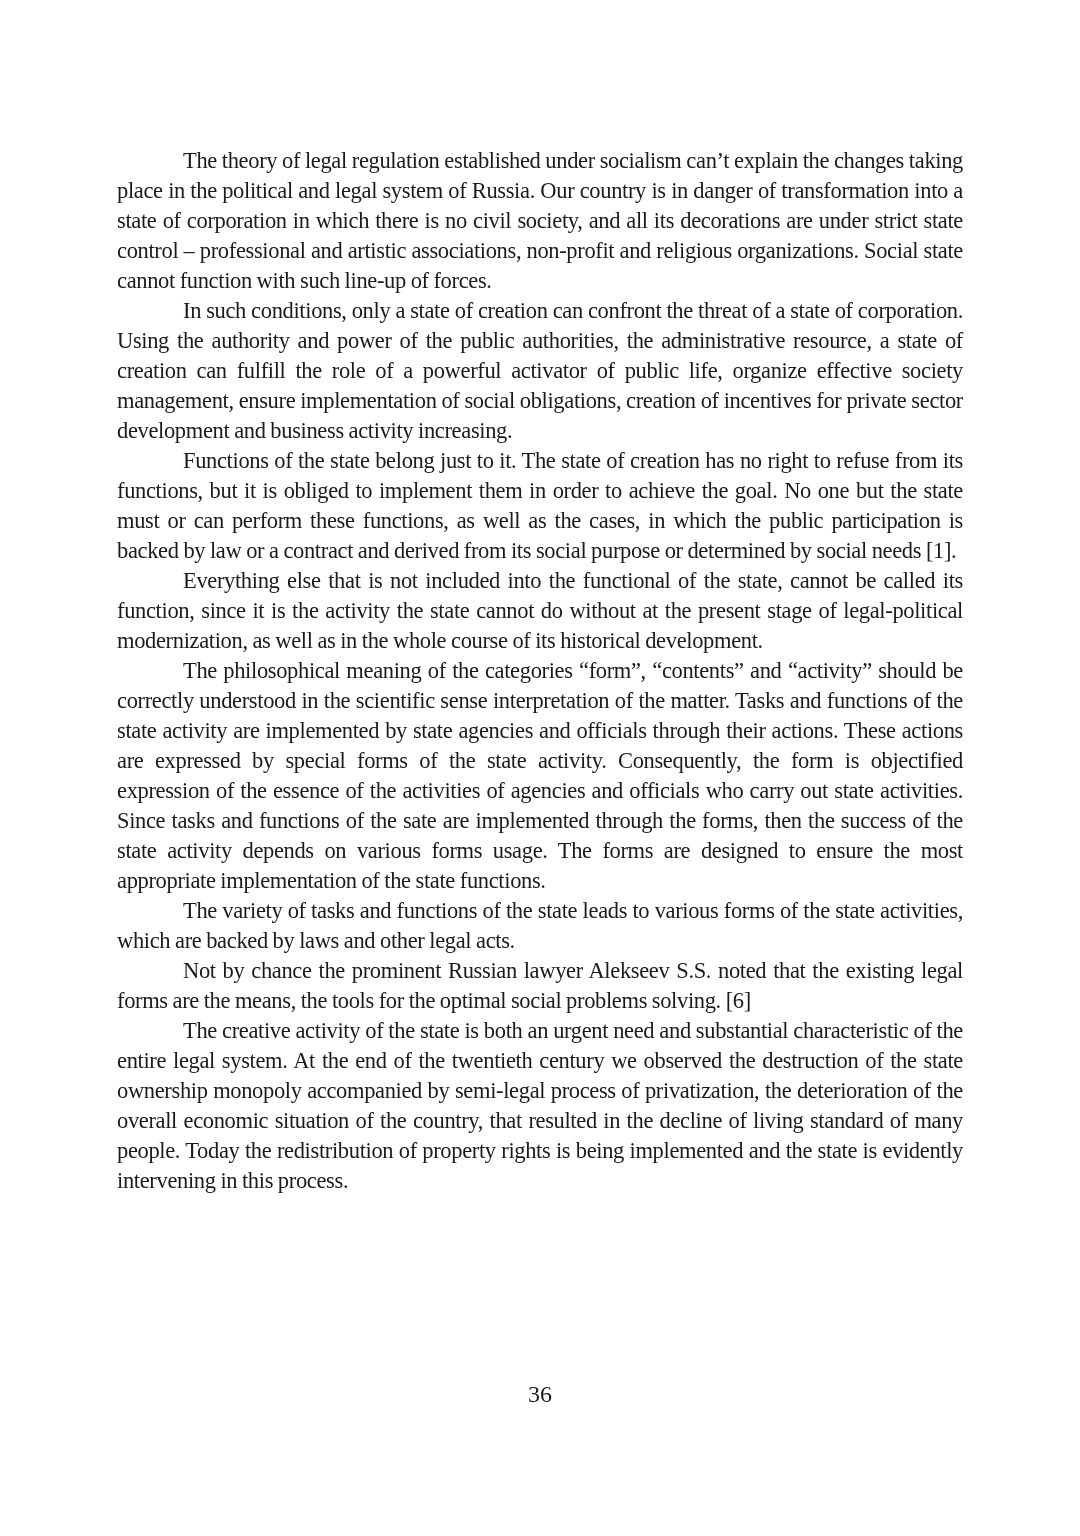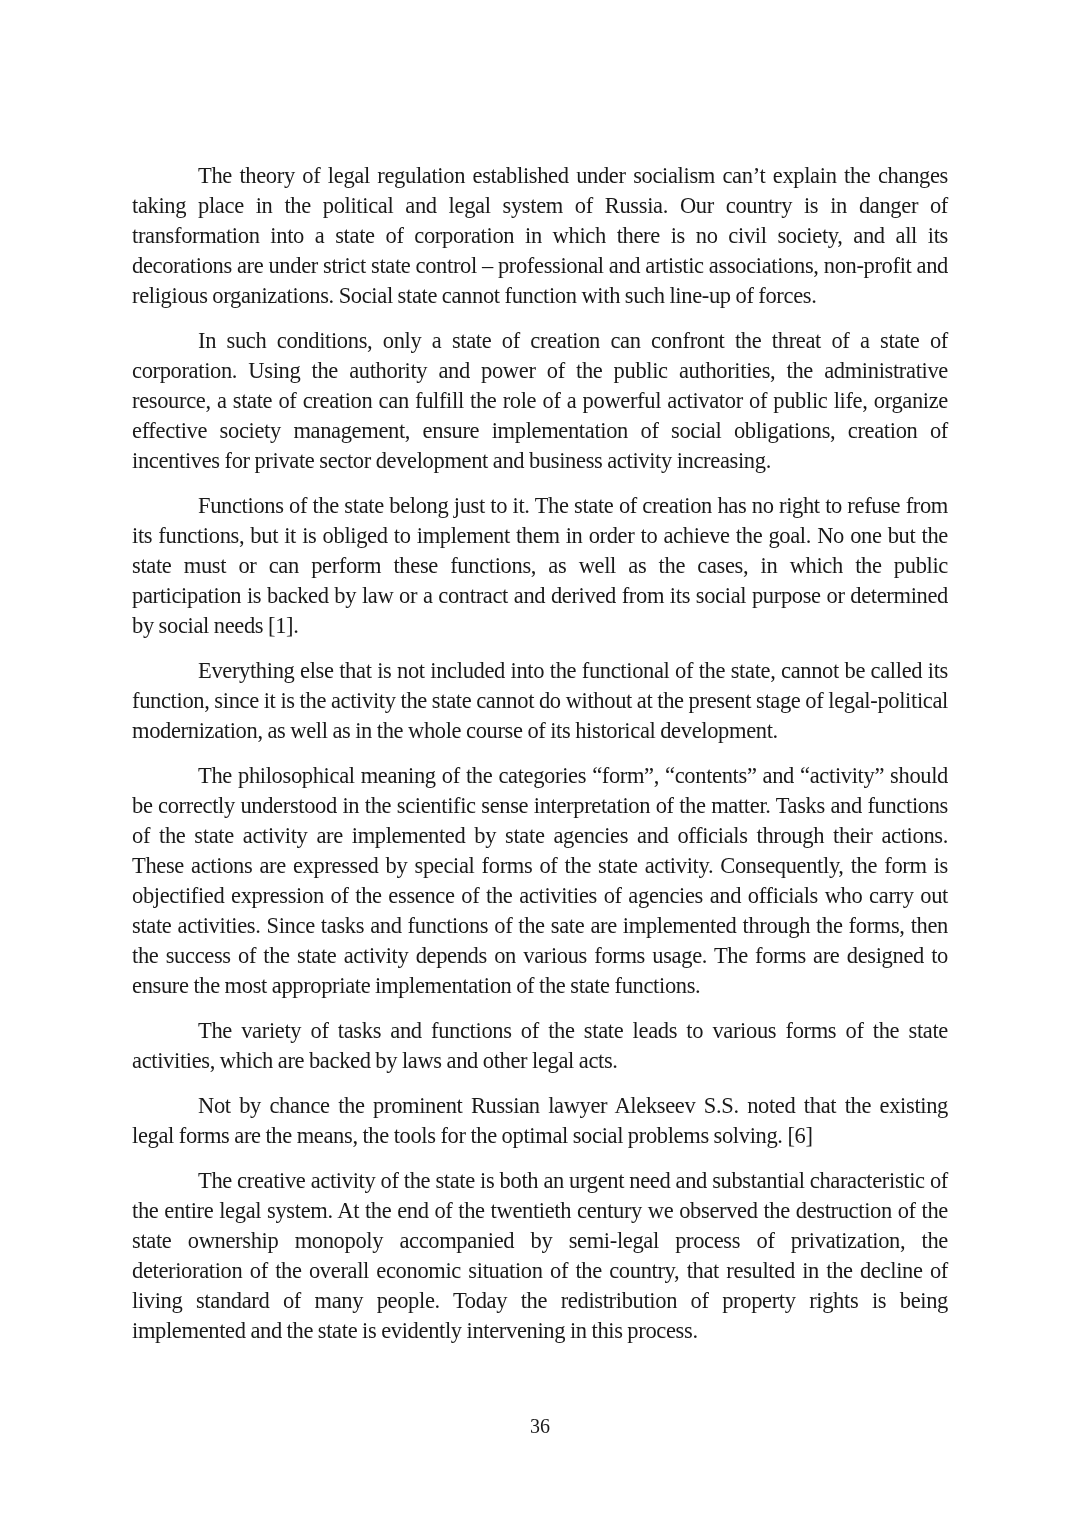--- a/index.html
+++ b/index.html
@@ -10,33 +10,33 @@
     top: 146px;
     width: 846px;
     font-family: "Liberation Serif", serif;
     font-size: 22.5px;
     line-height: 30px;
     color: #1a1a1a;
     letter-spacing: -0.35px;
     word-spacing: -0.5px;
   }
   .para {
-    margin: 15px;
+    margin: 0;
     text-align: justify;
     text-indent: 66px;
     hyphens: none;
   }
   .page-number {
     position: absolute;
     left: 0;
     width: 1080px;
-    top: 1413px;
+    top: 1381px;
     text-align: center;
     font-family: "Liberation Serif", serif;
-    font-size: 20px;
+    font-size: 24px;
     line-height: 26px;
     color: #1a1a1a;
   }
 </style>
 </head>
 <body>
 
 <div class="page">
   <p class="para">The theory of legal regulation established under socialism can’t explain the changes taking place in the political and legal system of Russia. Our country is in danger of transformation into a state of corporation in which there is no civil society, and all its decorations are under strict state control – professional and artistic associations, non-profit and religious organizations. Social state cannot function with such line-up of forces.</p>
   <p class="para">In such conditions, only a state of creation can confront the threat of a state of corporation. Using the authority and power of the public authorities, the administrative resource, a  state of creation can fulfill the role of a powerful activator of public life, organize effective society management,  ensure implementation of social obligations, creation of incentives for private sector development and business activity increasing.</p>

